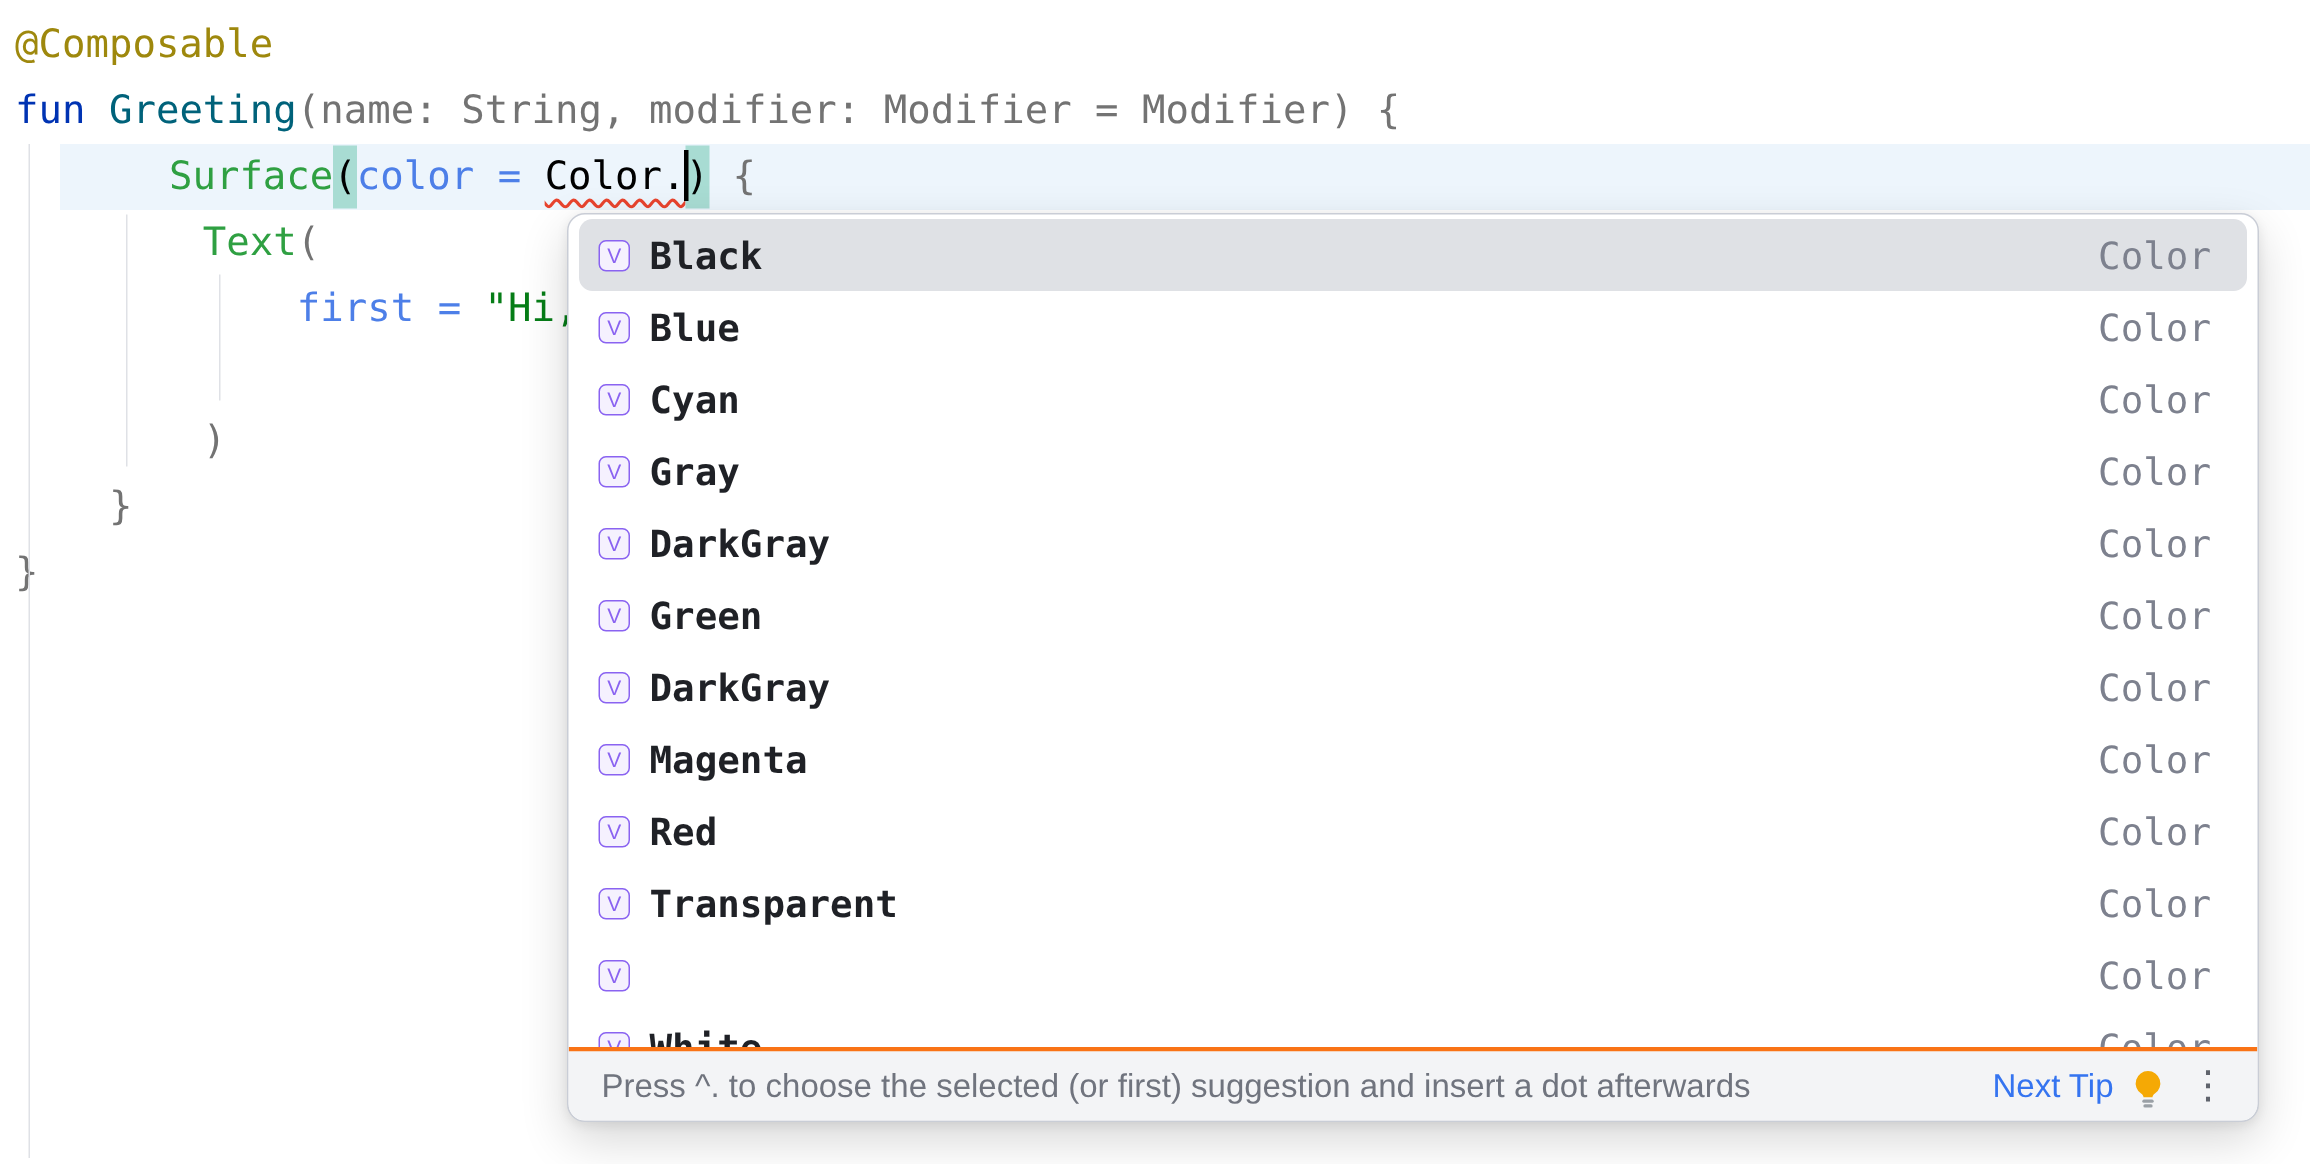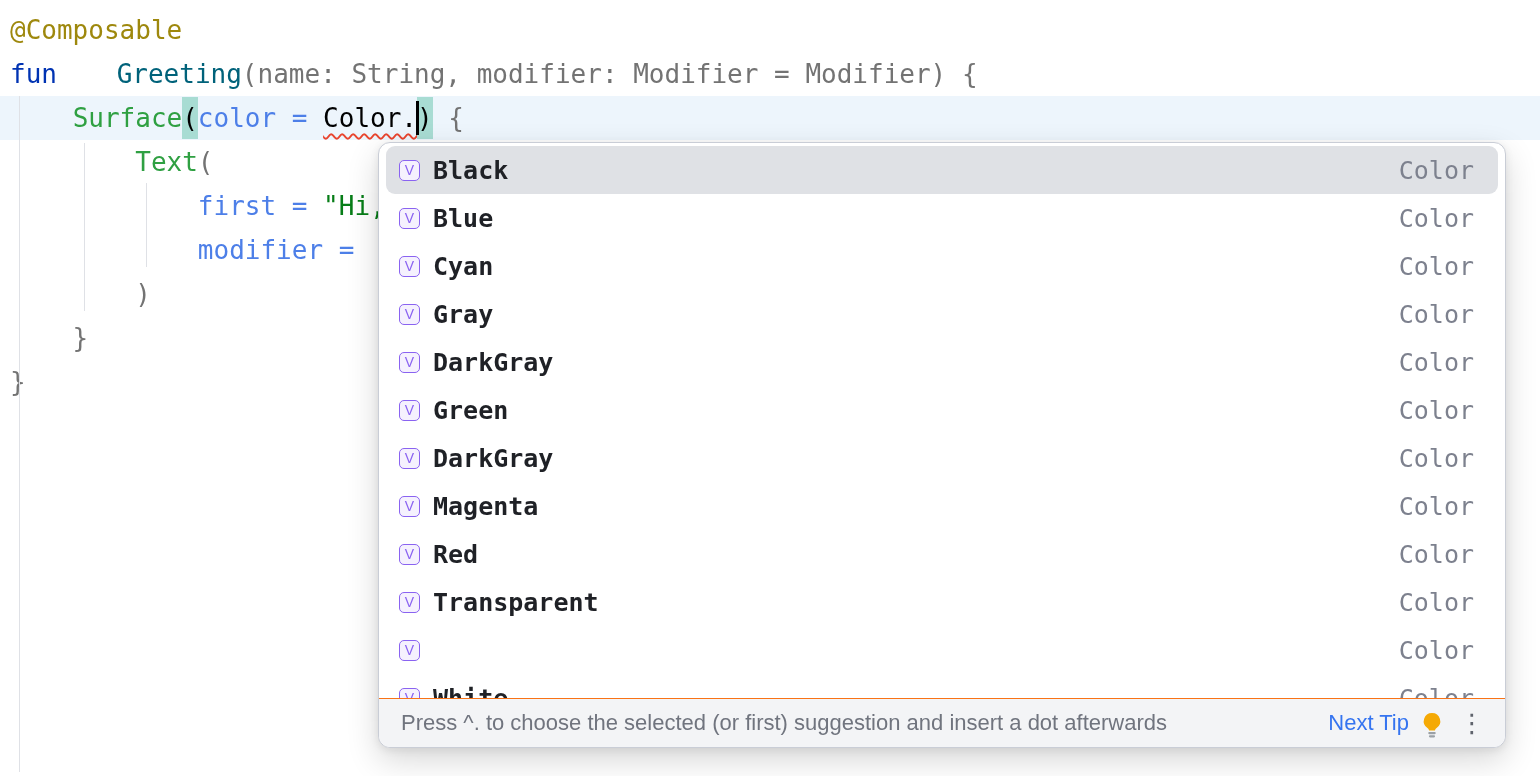--- a/index.html
+++ b/index.html
@@ -17,25 +17,25 @@
     font-family: "DejaVu Sans Mono", "Liberation Mono", monospace;
     font-size: 26px;
     color: #000000;
   }
   .code-area { position: absolute; top: 8px; left: 0; right: 0; z-index: 1; }
   .code-line {
     height: 44px; line-height: 44px;
     white-space: pre;
     padding-left: 10px;
   }
-  .code-line.current { background: var(--current-line); }
+  .code-line.current { background: var(--current-line); margin-left: 40px; }
 
   .tok.annotation { color: var(--annotation); }
   .tok.keyword    { color: var(--keyword); }
-  .tok.fndecl     { color: var(--function-decl); margin-left: 44px; }
+  .tok.fndecl     { color: var(--function-decl); }
   .tok.composable { color: var(--composable-green); }
   .tok.named      { color: var(--named-arg); }
   .tok.string     { color: var(--string-green); }
   .tok.plain      { color: #737373; }
   .tok.brace      { background: var(--brace-match); padding: 6px 0; }
   .tok.error      {
     color: #000000;
     text-decoration-line: underline;
     text-decoration-style: wavy;
     text-decoration-color: var(--error-red);
@@ -95,21 +95,21 @@
     display: flex; align-items: center; justify-content: center;
   }
   .iname { color: #1F2126; font-weight: bold; }
   .itype { margin-left: auto; color: var(--type-label-gray); }
 
   
   .hint-bar {
     position: absolute; left: 0; right: 0; bottom: 0;
     height: 49px;
     background: #F3F4F6;
-    border-top: 1px solid #f97316;
+    border-top: 3px solid #f97316;
     display: flex; align-items: center;
     padding: 0 16px 0 22px;
     font-family: "Liberation Sans", sans-serif;
     font-size: 22px;
     color: var(--hint-gray);
     border-radius: 0 0 11px 11px;
   }
   .hint-right { margin-left: auto; display: flex; align-items: center; gap: 12px; }
   .next-tip { color: var(--link-blue); cursor: pointer; }
   .bulb { display: inline-flex; position: relative; top: 2px; }
@@ -122,21 +122,21 @@
 </head>
 <body>
 
 <div class="editor">
   <div class="code-area">
       <div class="code-line"><span class="tok annotation">@Composable</span></div>
       <div class="code-line"><span class="tok keyword">fun</span><span class="tok plain"> </span><span class="tok fndecl">Greeting</span><span class="tok plain">(name: String, modifier: Modifier = Modifier) {</span></div>
       <div class="code-line current"><span class="tok plain">    </span><span class="tok composable">Surface</span><span class="tok brace">(</span><span class="tok named">color =</span><span class="tok plain"> </span><span class="tok error">Color.</span><span class="tok caret"></span><span class="tok brace">)</span><span class="tok plain"> {</span></div>
       <div class="code-line"><span class="tok plain">        </span><span class="tok composable">Text</span><span class="tok plain">(</span></div>
       <div class="code-line"><span class="tok plain">            </span><span class="tok named">first = </span><span class="tok string">"Hi,</span></div>
-      <div class="code-line"><span class="tok plain">            </span><span class="tok named">modifier = </span></div>
+      <div class="code-line"><span class="tok plain">            </span></div>
       <div class="code-line"><span class="tok plain">        )</span></div>
       <div class="code-line"><span class="tok plain">    }</span></div>
       <div class="code-line"><span class="tok plain">}</span></div>
     </div>
   <div class="guide g1"></div>
   <div class="guide g2"></div>
   <div class="guide g3"></div>
 </div>
 
 <div class="popup">

